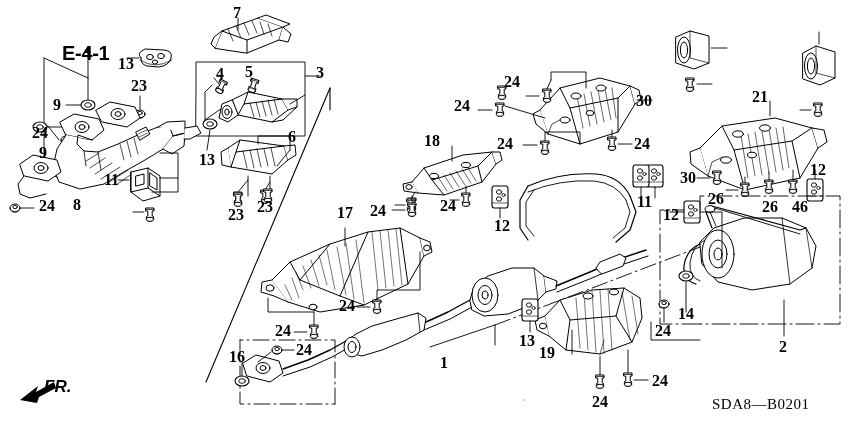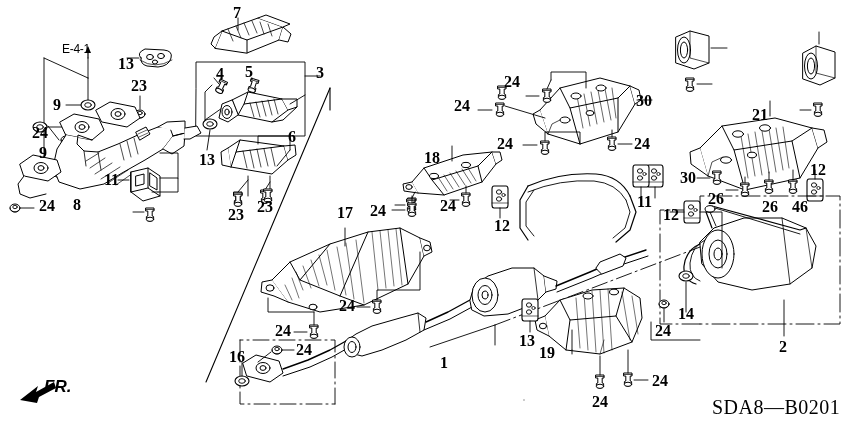--- a/index.html
+++ b/index.html
@@ -21,30 +21,30 @@
     font-size:16px;
     font-weight:700;
     color:#000;
     line-height:1;
     white-space:nowrap;
     user-select:none;
   }
   .code{
     position:absolute;
     font-family:"Liberation Serif", serif;
-    font-size:20px;
+    font-size:15px;
     letter-spacing:.5px;
     color:#000;
     white-space:nowrap;
   }
   .ref{
     position:absolute;
     font-family:"Liberation Sans", sans-serif;
-    font-size:12px;
-    font-weight:400;
+    font-size:20px;
+    font-weight:700;
     letter-spacing:-.3px;
     color:#000;
     white-space:nowrap;
   }
   .frtxt{
     position:absolute;
     font-family:"Liberation Sans", sans-serif;
     font-size:17px;
     font-weight:700;
     font-style:italic;
@@ -615,29 +615,29 @@
   <div class="lbl" style="left:257px;top:199px;">23</div>
 
   <div class="lbl" style="left:504px;top:74px;">24</div>
   <div class="lbl" style="left:454px;top:98px;">24</div>
   <div class="lbl" style="left:636px;top:93px;">30</div>
   <div class="lbl" style="left:497px;top:136px;">24</div>
   <div class="lbl" style="left:634px;top:136px;">24</div>
   <div class="lbl" style="left:729px;top:40px;"></div>
   <div class="lbl" style="left:714px;top:76px;"></div>
   <div class="lbl" style="left:812px;top:38px;"></div>
-  <div class="lbl" style="left:752px;top:89px;margin-top:18px;">21</div>
+  <div class="lbl" style="left:752px;top:89px;">21</div>
   <div class="lbl" style="left:786px;top:103px;"></div>
   <div class="lbl" style="left:810px;top:162px;">12</div>
   <div class="lbl" style="left:680px;top:170px;">30</div>
   <div class="lbl" style="left:708px;top:191px;">26</div>
   <div class="lbl" style="left:762px;top:199px;">26</div>
   <div class="lbl" style="left:792px;top:199px;">46</div>
 
-  <div class="lbl" style="left:424px;top:133px;margin-top:17px;">18</div>
+  <div class="lbl" style="left:424px;top:133px;">18</div>
   <div class="lbl" style="left:370px;top:203px;">24</div>
   <div class="lbl" style="left:440px;top:198px;">24</div>
   <div class="lbl" style="left:637px;top:194px;">11</div>
   <div class="lbl" style="left:494px;top:218px;">12</div>
   <div class="lbl" style="left:663px;top:207px;">12</div>
   <div class="lbl" style="left:337px;top:205px;font-family:Liberation Serif, serif;">17</div>
 
   <div class="lbl" style="left:339px;top:298px;">24</div>
   <div class="lbl" style="left:275px;top:323px;">24</div>
   <div class="lbl" style="left:229px;top:349px;">16</div>

